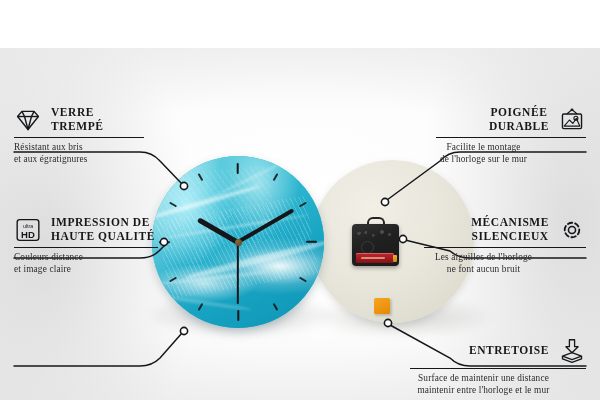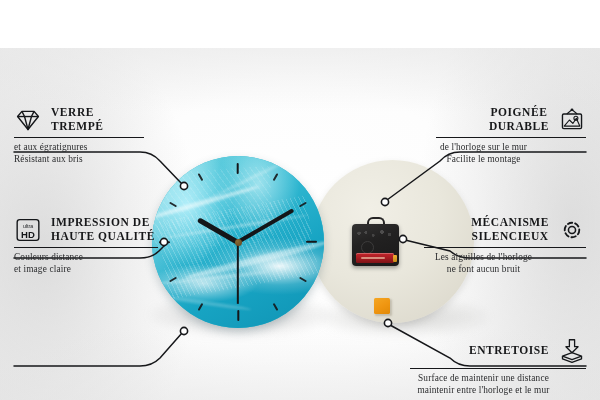--- a/index.html
+++ b/index.html
@@ -283,22 +283,22 @@
             </g>
           </svg>
       </span>
       <span>
         <span class="c-title" style="display:block">VERRE</span>
         <span class="c-title" style="display:block">TREMPÉ</span>
       </span>
     </div>
     <div class="rule" style="width:130px"></div>
     <div class="c-desc">
+      <span style="display:block">Résistant aux bris</span>
       <span style="display:block">et aux égratignures</span>
-      <span style="display:block">Résistant aux bris</span>
     </div>
   </div>
 
   <div class="callout left" style="left:14px;top:168px;">
     <div class="c-head">
       <span class="ico">
         <svg viewBox="0 0 32 30">
           <rect x="3.5" y="3" width="25" height="24" rx="3" fill="none" stroke="currentColor" stroke-width="1.6"></rect>
           <text x="16" y="13" text-anchor="middle" font-family="Liberation Sans, sans-serif" font-size="6" fill="currentColor">ultra</text>
           <text x="16" y="24" text-anchor="middle" font-family="Liberation Sans, sans-serif" font-size="11" font-weight="bold" fill="currentColor">HD</text>
@@ -328,22 +328,22 @@
           <path d="M16,3 L10,8 M16,3 L22,8" fill="none" stroke="currentColor" stroke-width="1.4"></path>
           <circle cx="16" cy="3.2" r="1.6" fill="currentColor"></circle>
           <rect x="5" y="8" width="22" height="17" rx="1.5" fill="none" stroke="currentColor" stroke-width="1.6"></rect>
           <path d="M7,22 L13,15 L17,19 L21,13 L25,22 Z" fill="none" stroke="currentColor" stroke-width="1.3" stroke-linejoin="round"></path>
           <circle cx="20.5" cy="13" r="2.3" fill="none" stroke="currentColor" stroke-width="1.3"></circle>
         </svg>
       </span>
     </div>
     <div class="rule" style="width:150px;margin-left:55px"></div>
     <div class="c-desc">
+      <span style="display:block">Facilite le montage</span>
       <span style="display:block">de l'horloge sur le mur</span>
-      <span style="display:block">Facilite le montage</span>
     </div>
   </div>
 
   <div class="callout right" style="left:381px;top:168px;">
     <div class="c-head">
       <span>
         <span class="c-title" style="display:block">MÉCANISME</span>
         <span class="c-title" style="display:block">SILENCIEUX</span>
       </span>
       <span class="ico">

